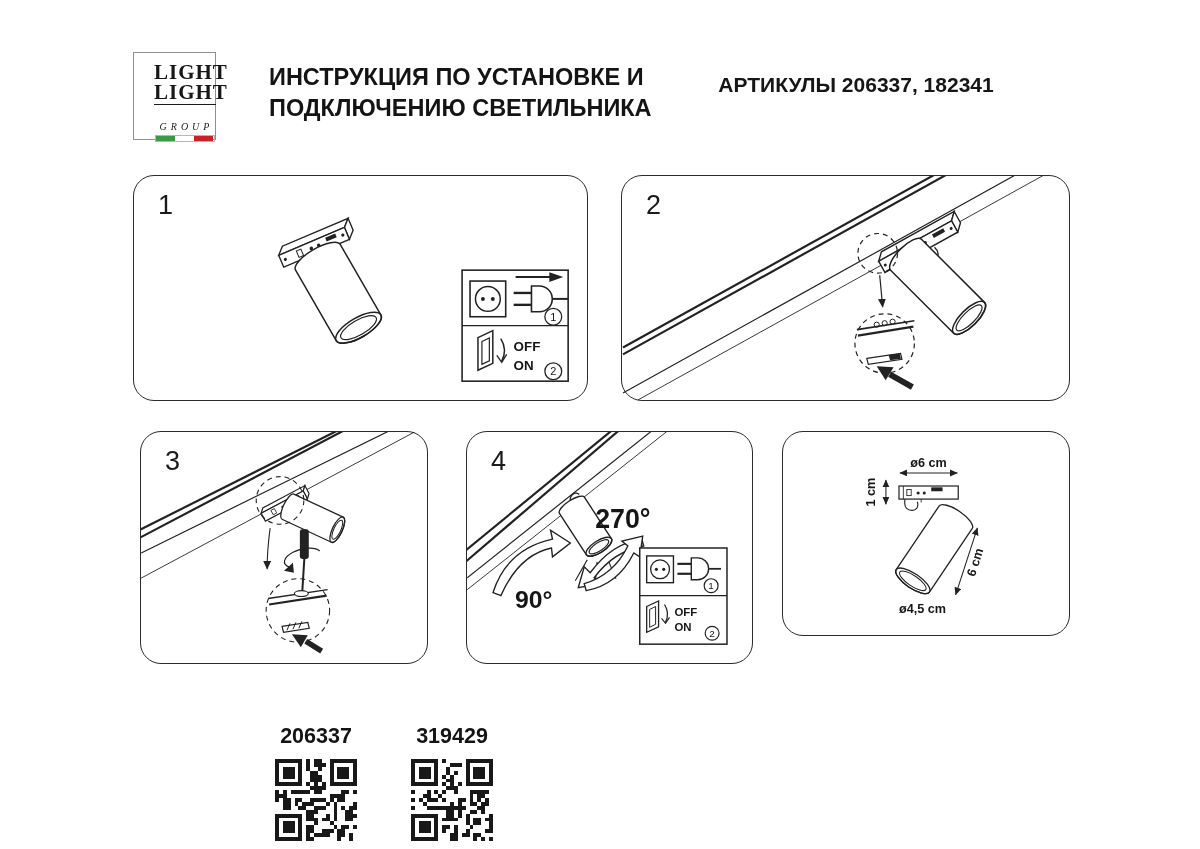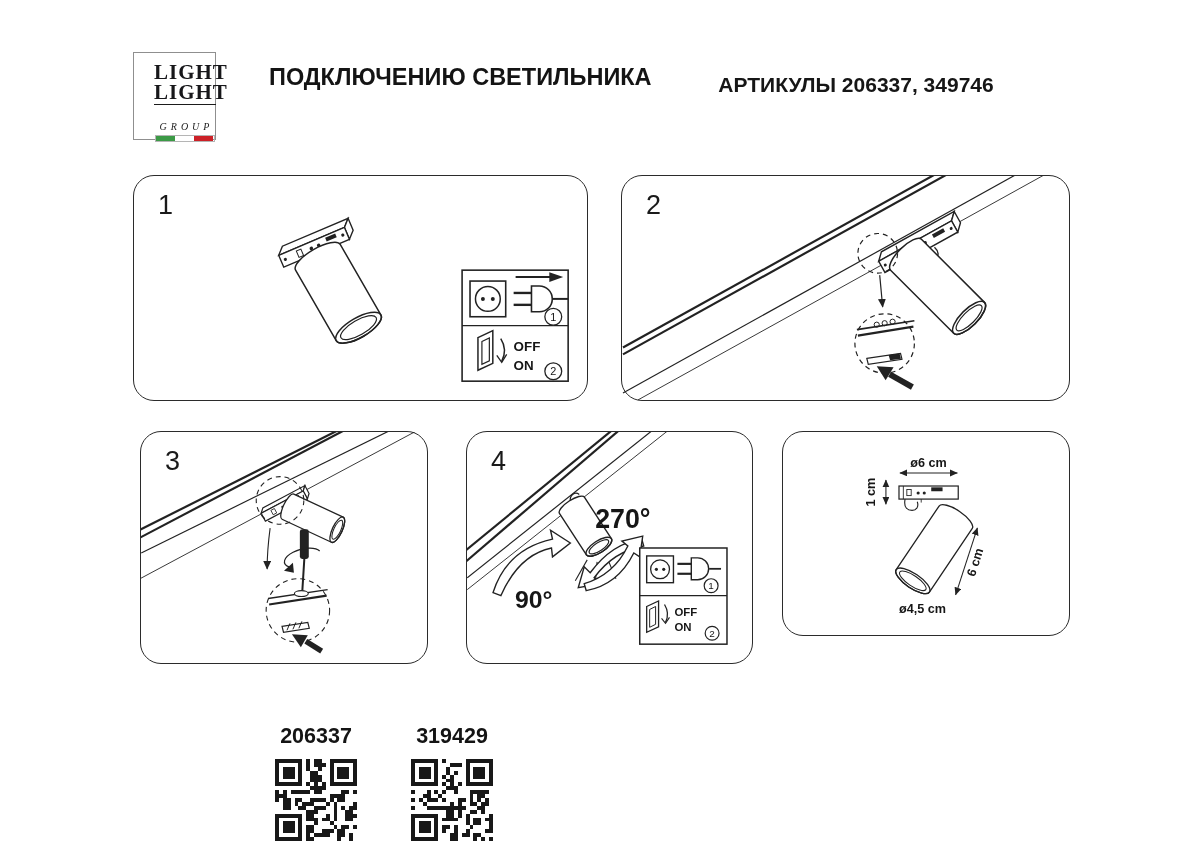--- a/index.html
+++ b/index.html
@@ -44,25 +44,26 @@
     <div class="logo-rule"></div>
     <div class="logo-group">GROUP</div>
     <div class="logo-flag">
       <span style="background:#3c9a46"></span>
         <span style="background:#ffffff"></span>
         <span style="background:#cc2027"></span>
     </div>
   </div>
 
   <div class="abs title">
+    <div>ИНСТРУКЦИЯ ПО УСТАНОВКЕ И</div>
     <div>ПОДКЛЮЧЕНИЮ СВЕТИЛЬНИКА</div>
   </div>
 
   <div class="abs series-wrap">
-    <div class="articles">АРТИКУЛЫ 206337, 349746</div>
+    <div class="articles">АРТИКУЛЫ 206337, 182341</div>
   </div>
 
   <div class="panel" style="left:133px;top:175px;width:455px;height:226px;">
     <svg viewBox="0 0 455 226">
       <g stroke="#222" fill="none" stroke-width="1.4">
         <g transform="translate(145,80) rotate(-23)">
           <path d="M0,0 L7,-7 L79,-7 L72,0 Z" fill="#fff"></path>
           <path d="M72,0 L79,-7 L79,6 L72,13 Z" fill="#fff"></path>
           <rect x="0" y="0" width="72" height="13" fill="#fff"></rect>
           <circle cx="4.5" cy="6.5" r="1.6" fill="#222" stroke="none"></circle>

